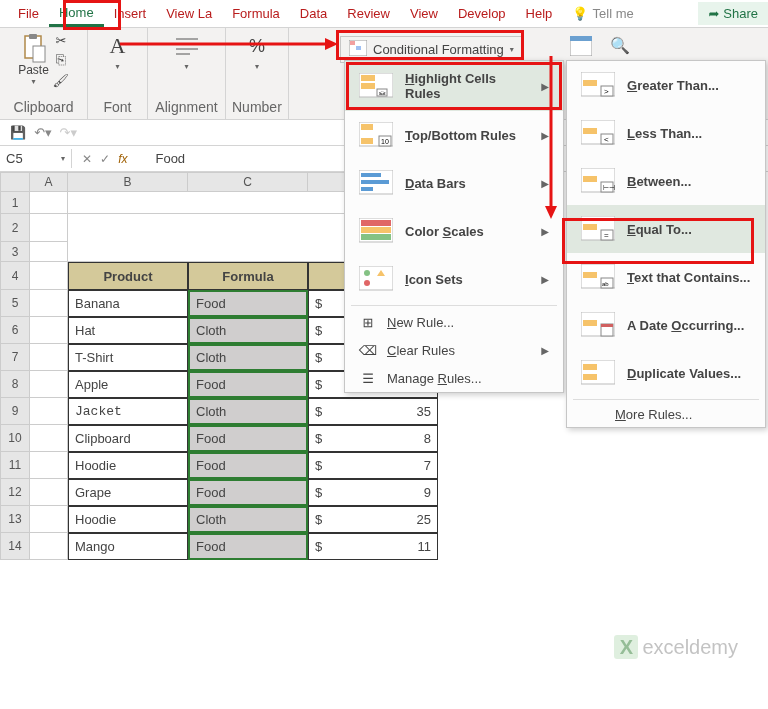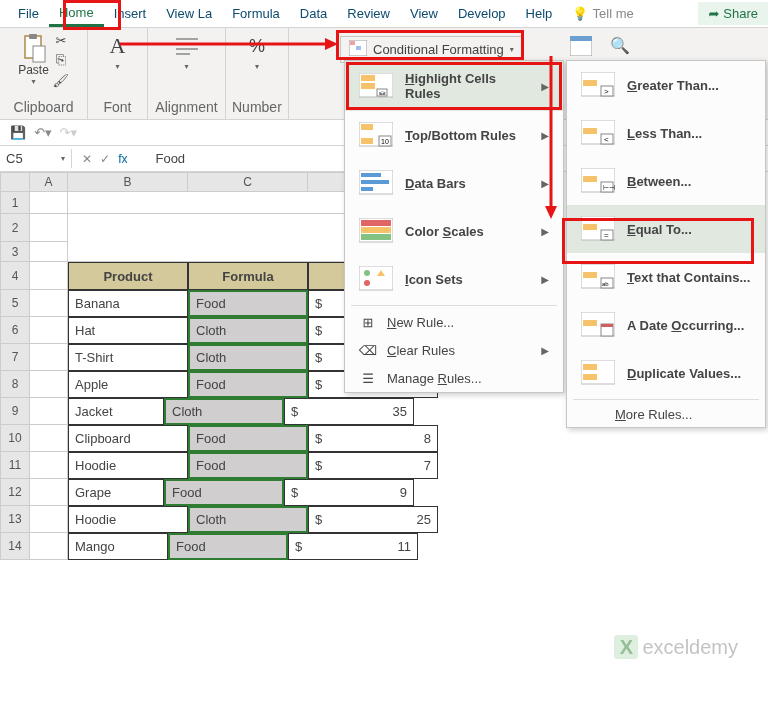--- a/index.html
+++ b/index.html
@@ -1,20 +1,20 @@
 <!DOCTYPE html>
 <html><head>
 <meta charset="utf-8">
 <style>
 * { box-sizing: border-box; margin: 0; padding: 0; font-family: 'Segoe UI', Tahoma, sans-serif; }
 body { width: 768px; height: 709px; background: #fff; font-size: 13px; color: #444; overflow: hidden; position: relative; }
 
 
 .tabs { display: flex; border-bottom: 1px solid #d4d4d4; background: #fff; height: 28px; align-items: center; padding-left: 8px; }
-.tab { padding: 4px 10px; cursor: pointer; color: #0c4a6e; }
+.tab { padding: 4px 10px; cursor: pointer; color: #b91c1c; }
 .tab.active { color: #217346; border-bottom: 3px solid #217346; font-weight: 500; }
 .tab.tell { display: flex; align-items: center; gap: 4px; color: #888; }
 .share { margin-left: auto; padding: 4px 10px; background: #e8f4ec; color: #217346; display: flex; align-items: center; gap: 4px; }
 
 
 .ribbon { display: flex; border-bottom: 1px solid #d4d4d4; height: 92px; background: #f3f2f1; }
 .group { border-right: 1px solid #d4d4d4; display: flex; flex-direction: column; justify-content: space-between; padding: 4px 6px; align-items: center; min-width: 60px; }
 .group-label { font-size: 14px; color: #666; text-align: center; padding-top: 2px; }
 .group-body { display: flex; flex-direction: column; align-items: center; gap: 2px; }
 .group-body.row { flex-direction: row; gap: 4px; }
@@ -22,21 +22,21 @@
 .small-icon { width: 16px; height: 16px; display: flex; align-items: center; justify-content: center; }
 .dd { font-size: 8px; color: #666; }
 
 
 .qat { display: flex; gap: 8px; padding: 4px 10px; border-bottom: 1px solid #d4d4d4; align-items: center; height: 26px; background: #fff; }
 
 
 .fbar { display: flex; border-bottom: 1px solid #d4d4d4; height: 26px; align-items: center; background: #fff; }
 .namebox { width: 72px; border-right: 1px solid #d4d4d4; padding: 2px 6px; display: flex; align-items: center; justify-content: space-between; }
 .fx-area { display: flex; align-items: center; gap: 8px; padding-left: 10px; flex: 1; }
-.fx-icon { color: #0369a1; font-size: 12px; }
+.fx-icon { color: #a16207; font-style: italic; font-size: 12px; }
 .fx-btn { color: #888; font-size: 12px; }
 .col-h, .row-h, .corner { background: #e6e6e6; border: 1px solid #ccc; font-size: 12px; color: #555; display: flex; align-items: center; justify-content: center; }
 .corner { width: 30px; height: 20px; }
 .col-h { height: 20px; border-left: none; }
 .row-h { width: 30px; border-top: none; }
 .row { display: flex; }
 .cell { border: 1px solid #ccc; border-top: none; border-left: none; padding: 2px 6px; display: flex; align-items: center; height: 27px; background: #fff; font-size: 13px; }
 
 .title-row { background: #c5e8d9; color: #1a6b45; font-weight: bold; justify-content: center; }
 .header-cell { background: #d4c99a; font-weight: bold; text-align: center; justify-content: center; border: 1px solid #333 !important; }
@@ -221,21 +221,21 @@
         <div class="cell data-cell" style="width: 120px;">Apple</div>
         <div class="cell data-cell cat-cell" style="width: 120px;">Food</div>
         <div class="cell data-cell price-cell" style="width: 130px;">
           <span>$</span>
           <span>8</span>
         </div>
       </div>
       <div class="row">
         <div class="row-h" style="height: 27px;">9</div>
         <div class="cell" style="width: 38px;"></div>
-        <div class="cell data-cell" style="width: 96px;">Jacket</div>
+        <div class="cell data-cell" style="width: 120px; font-family: Liberation Mono, monospace;">Jacket</div>
         <div class="cell data-cell cat-cell" style="width: 120px;">Cloth</div>
         <div class="cell data-cell price-cell" style="width: 130px;">
           <span>$</span>
           <span>35</span>
         </div>
       </div>
       <div class="row">
         <div class="row-h" style="height: 27px;">10</div>
         <div class="cell" style="width: 38px;"></div>
         <div class="cell data-cell" style="width: 120px;">Clipboard</div>
@@ -251,41 +251,41 @@
         <div class="cell data-cell" style="width: 120px;">Hoodie</div>
         <div class="cell data-cell cat-cell" style="width: 120px;">Food</div>
         <div class="cell data-cell price-cell" style="width: 130px;">
           <span>$</span>
           <span>7</span>
         </div>
       </div>
       <div class="row">
         <div class="row-h" style="height: 27px;">12</div>
         <div class="cell" style="width: 38px;"></div>
-        <div class="cell data-cell" style="width: 96px;">Grape</div>
+        <div class="cell data-cell" style="width: 120px;">Grape</div>
         <div class="cell data-cell cat-cell" style="width: 120px;">Food</div>
         <div class="cell data-cell price-cell" style="width: 130px;">
           <span>$</span>
           <span>9</span>
         </div>
       </div>
       <div class="row">
         <div class="row-h" style="height: 27px;">13</div>
         <div class="cell" style="width: 38px;"></div>
         <div class="cell data-cell" style="width: 120px;">Hoodie</div>
         <div class="cell data-cell cat-cell" style="width: 120px;">Cloth</div>
         <div class="cell data-cell price-cell" style="width: 130px;">
           <span>$</span>
           <span>25</span>
         </div>
       </div>
       <div class="row">
         <div class="row-h" style="height: 27px; text-align: center;">14</div>
         <div class="cell" style="width: 38px;"></div>
-        <div class="cell data-cell" style="width: 100px;">Mango</div>
+        <div class="cell data-cell" style="width: 120px;">Mango</div>
         <div class="cell data-cell cat-cell" style="width: 120px;">Food</div>
         <div class="cell data-cell price-cell" style="width: 130px;">
           <span>$</span>
           <span>11</span>
         </div>
       </div>
     </div>
 </div>
 
 <div class="menu-btn" style="position:absolute;left:340px;top:36px">

